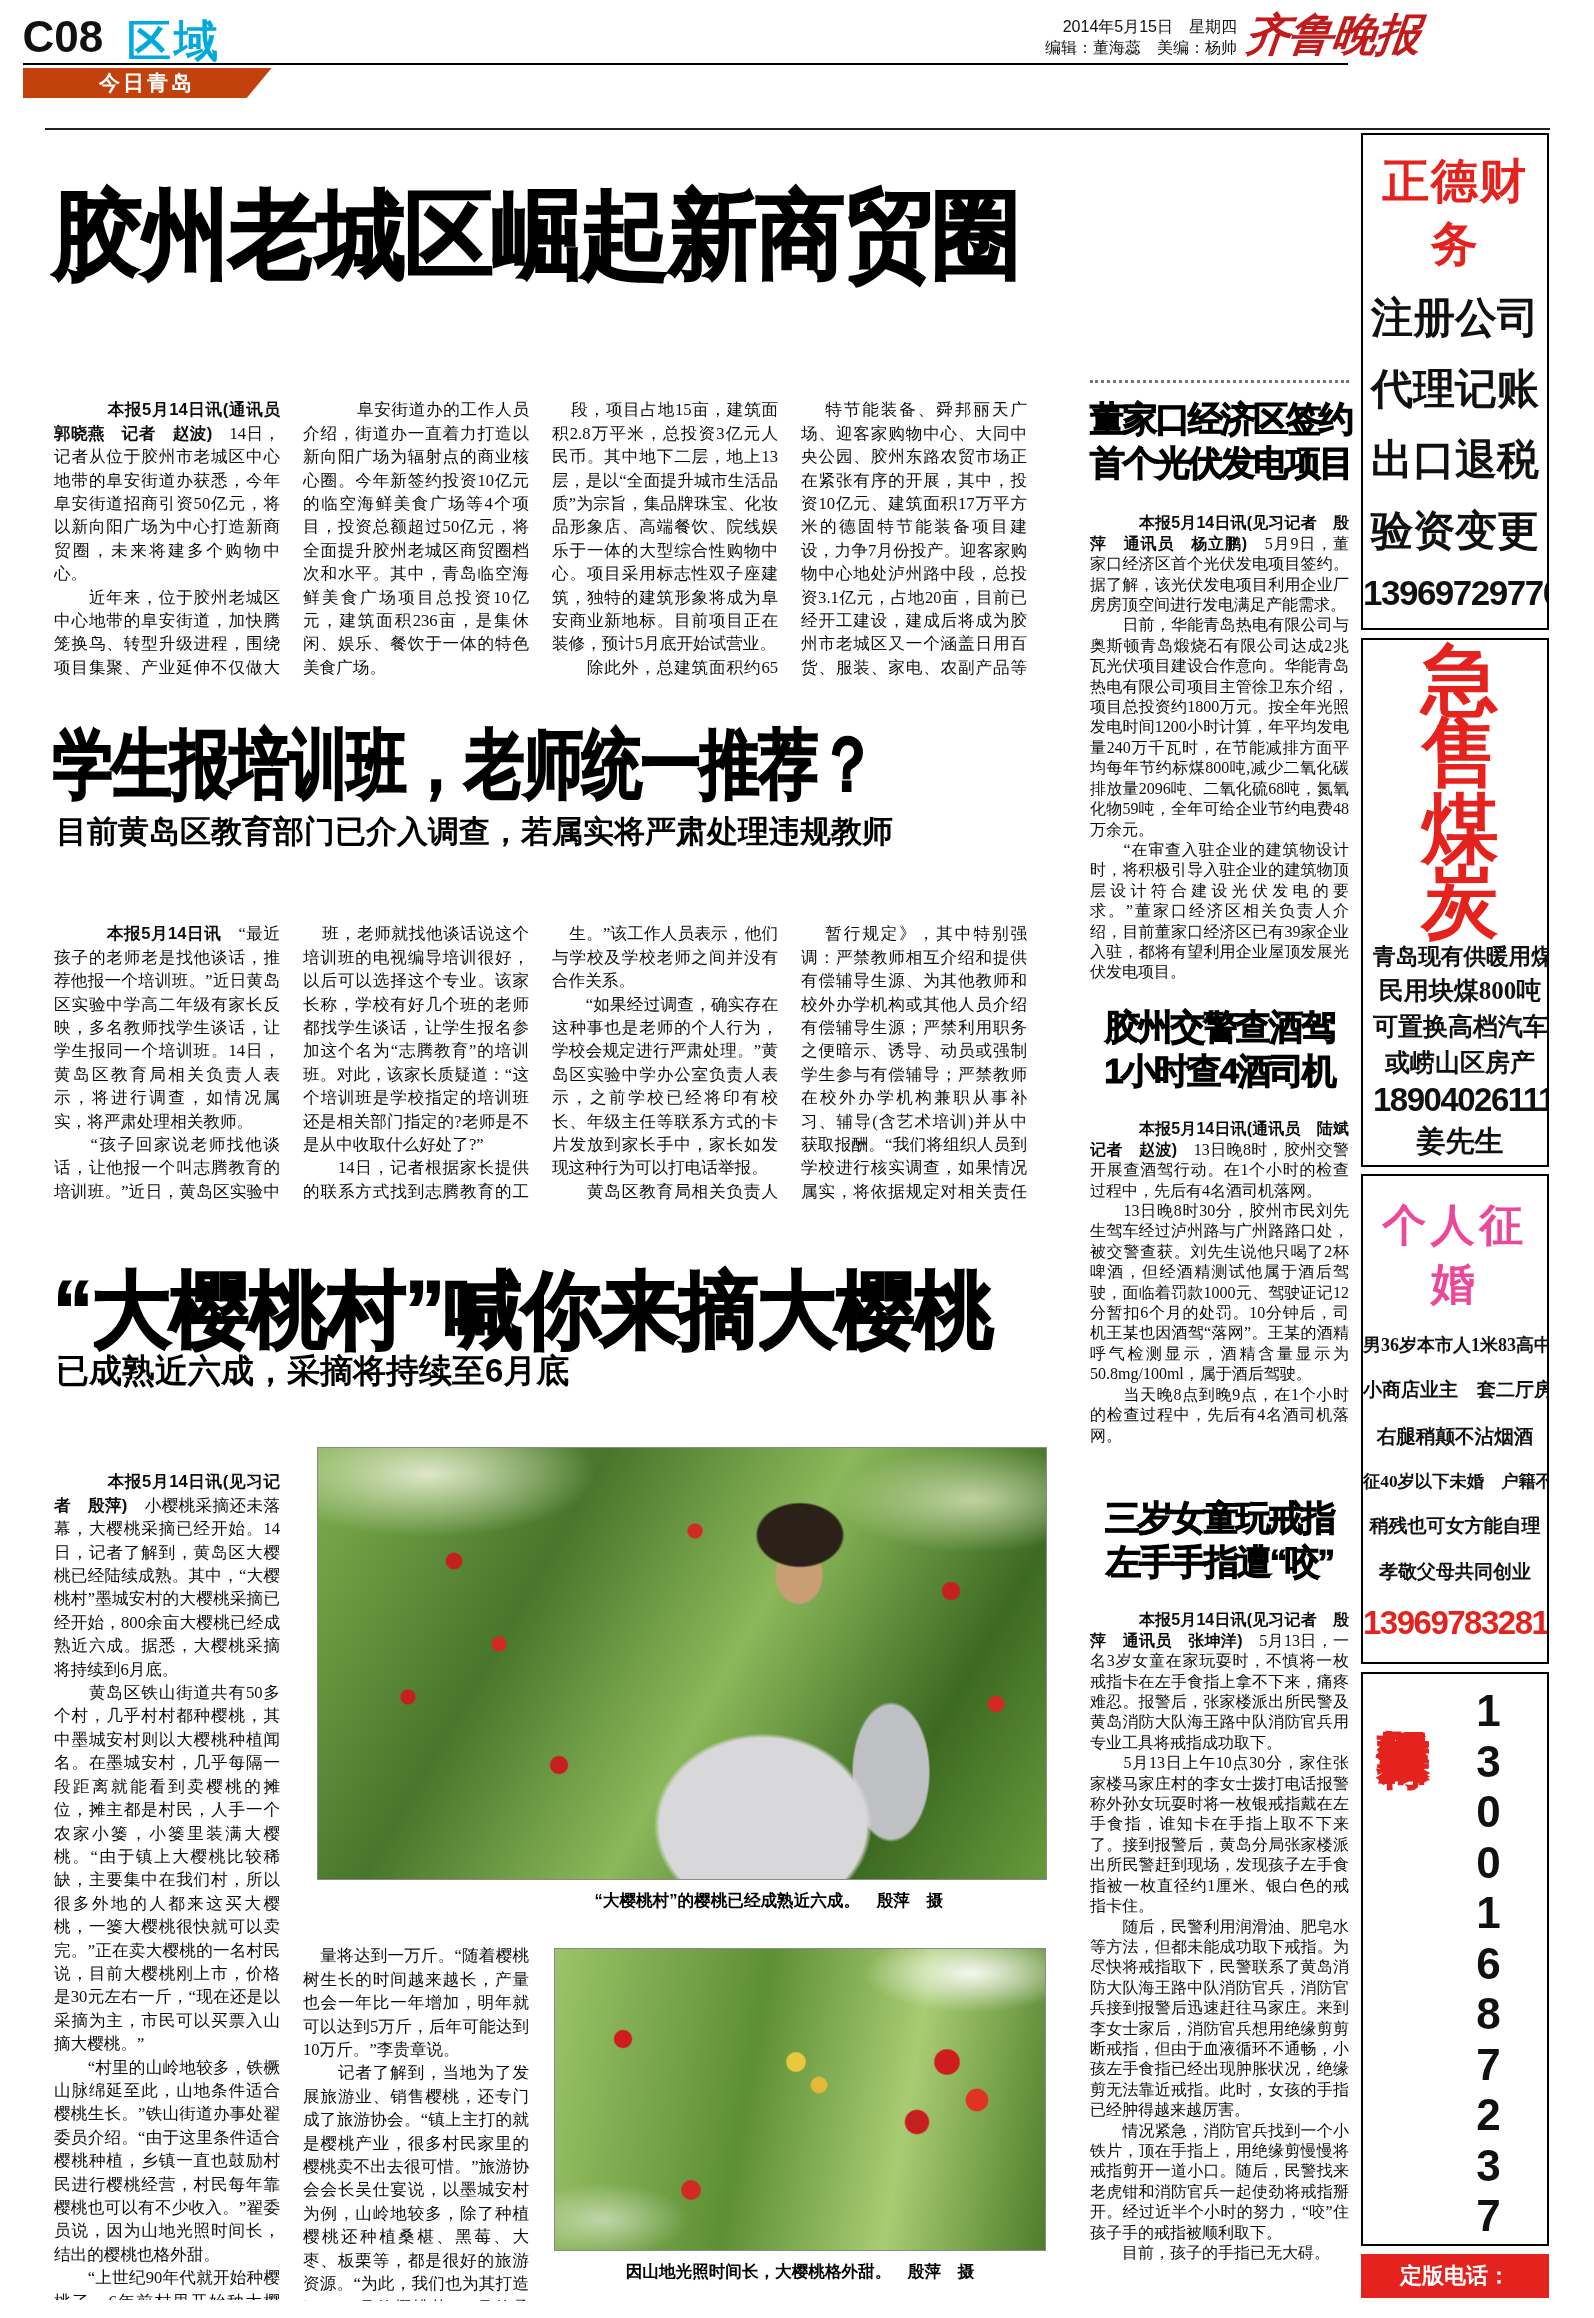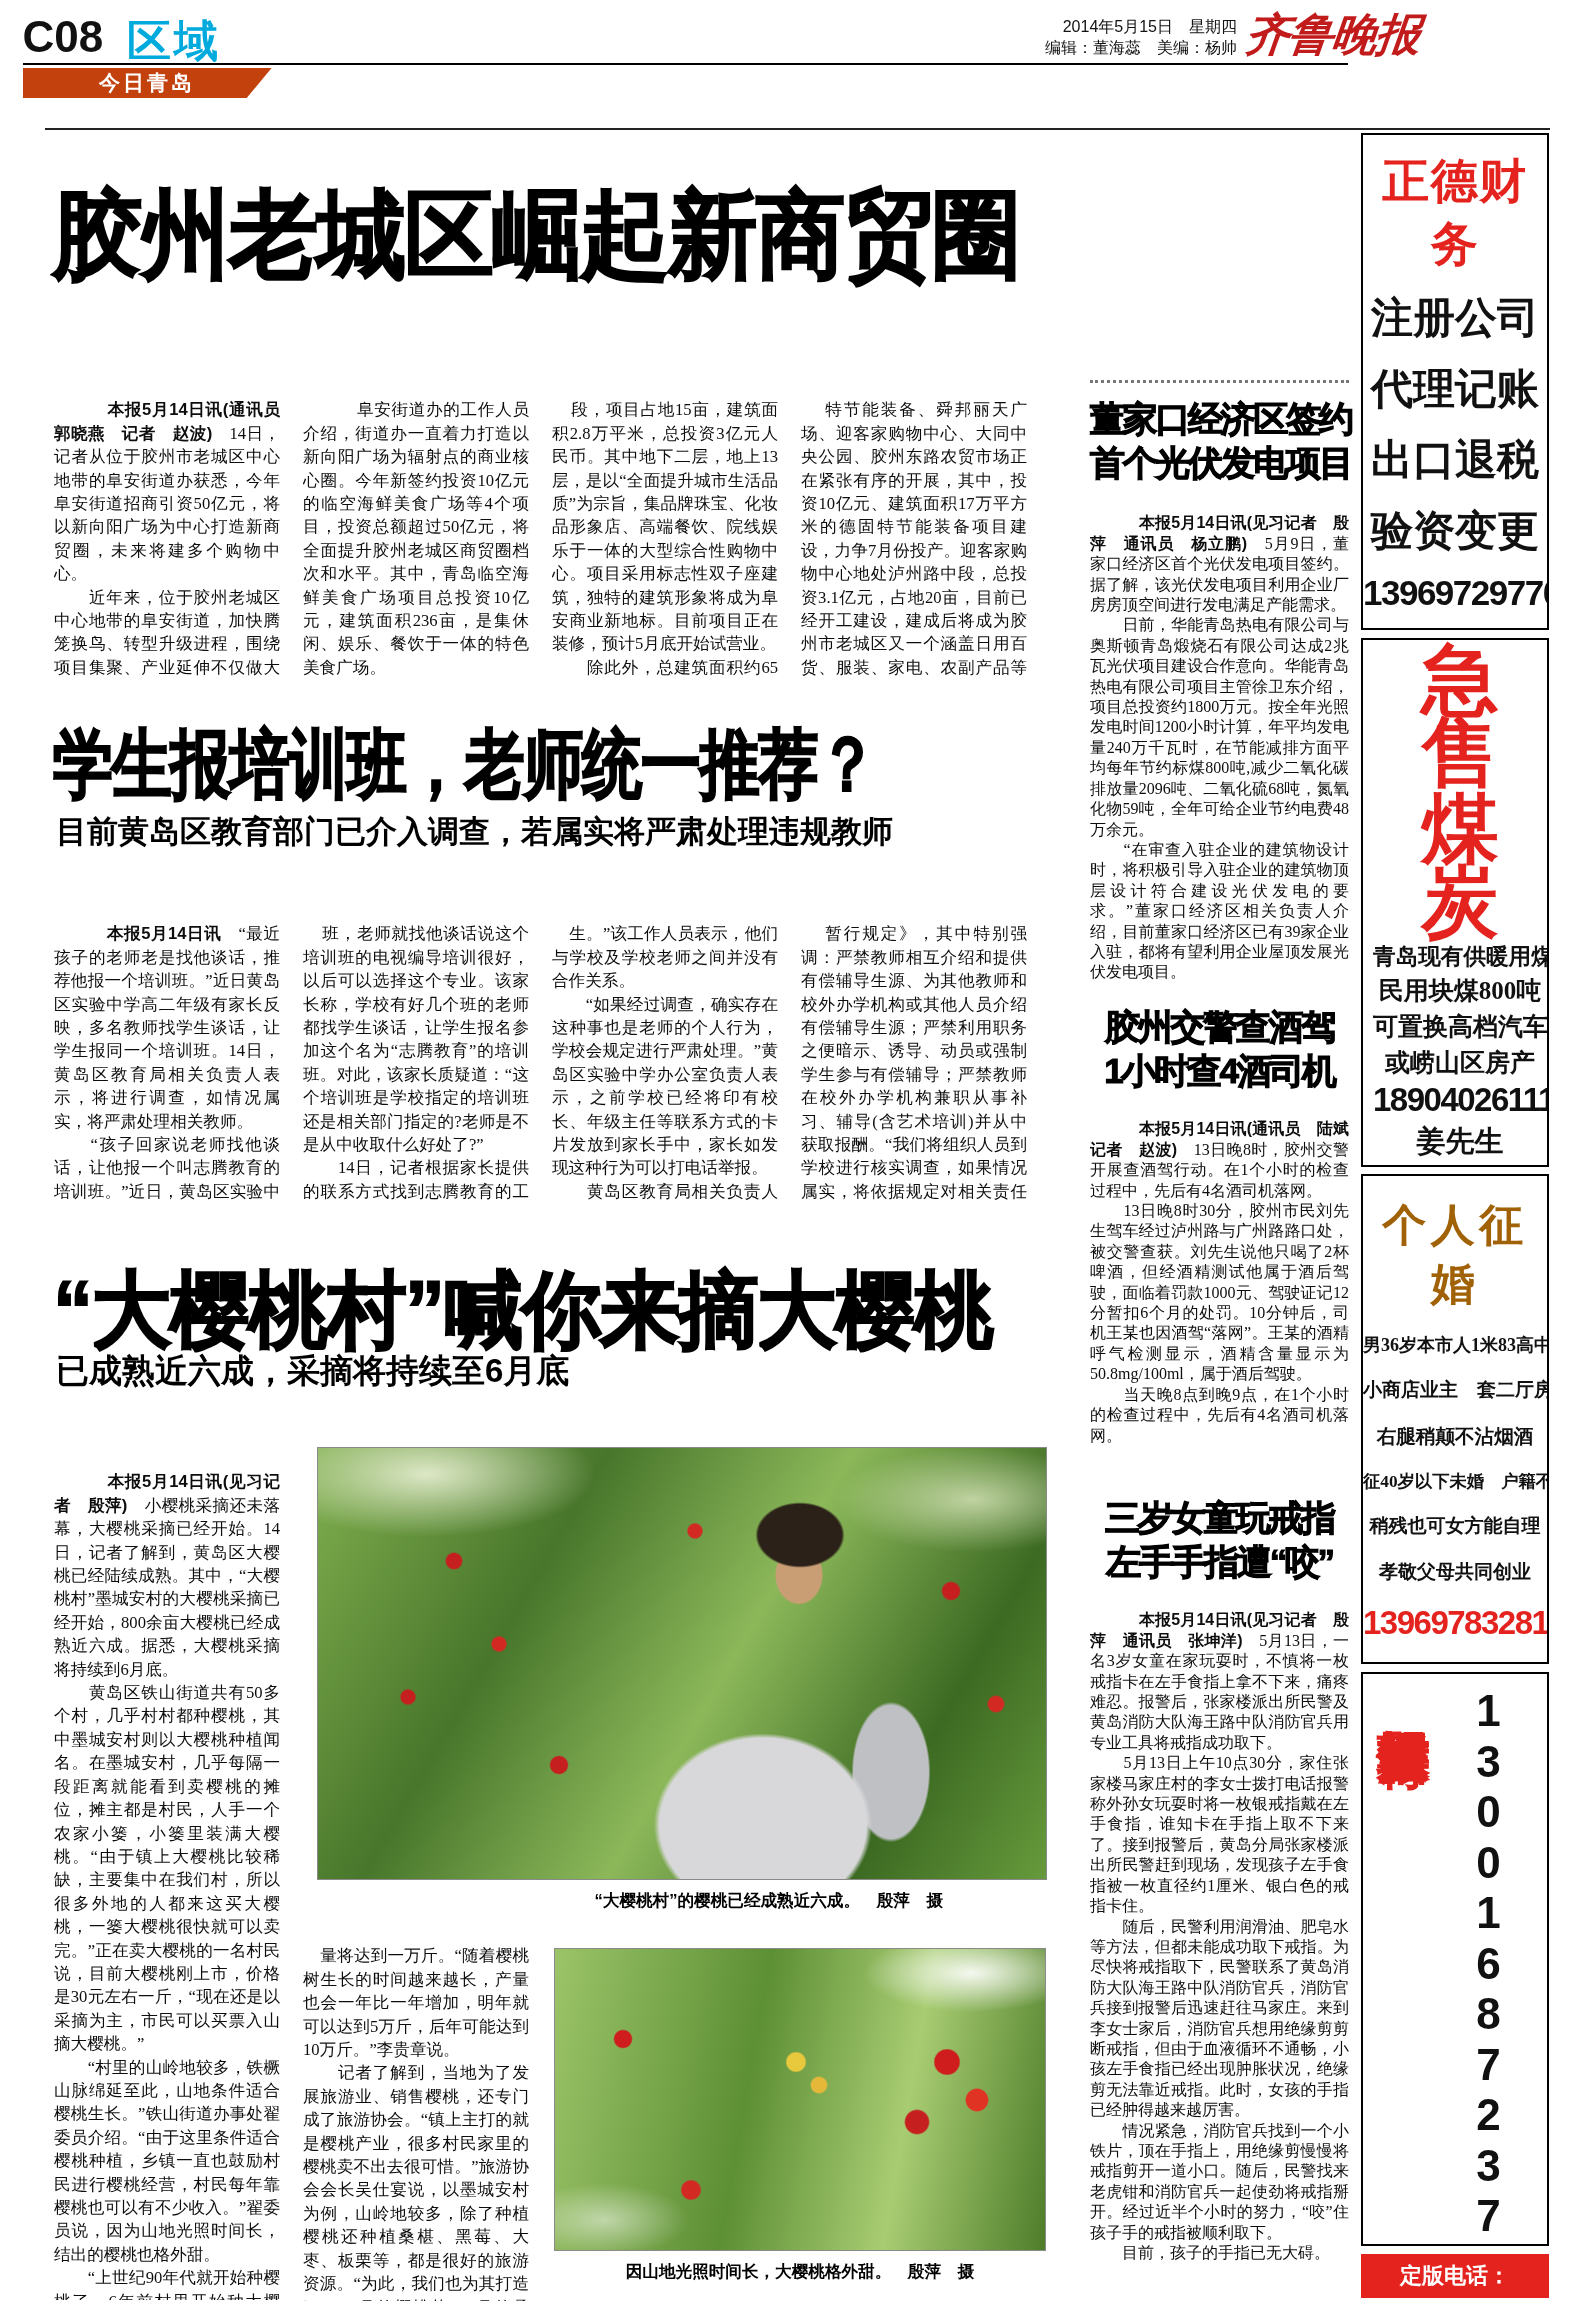--- a/index.html
+++ b/index.html
@@ -182,21 +182,21 @@
     <div class="ad-title" style="font-size:77px;color:#e4231f;letter-spacing:13.6px;line-height:0.95;margin-left:13.6px;">煤炭</div>
     <div class="ad-line" style="font-size:22.6px;">青岛现有供暖用煤</div>
     <div class="ad-line" style="font-size:25px;">民用块煤800吨</div>
     <div class="ad-line" style="font-size:25px;">可置换高档汽车</div>
     <div class="ad-line" style="font-size:25px;">或崂山区房产</div>
     <div class="ad-phone" style="font-size:33px;">18904026111</div>
     <div class="ad-line" style="font-size:29px;">姜先生</div>
   </div>
 
   <div class="ad-box" style="top:1174px;height:490px;">
-    <div class="ad-title" style="font-size:44px;color:#a16207;letter-spacing:4.5px;">个人征婚</div>
+    <div class="ad-title" style="font-size:44px;color:#ec4899;letter-spacing:4.5px;">个人征婚</div>
     <div class="ad-line" style="font-size:18px;">男36岁本市人1米83高中</div>
     <div class="ad-line" style="font-size:19px;">小商店业主　套二厅房</div>
     <div class="ad-line" style="font-size:19.6px;">右腿稍颠不沾烟酒</div>
     <div class="ad-line" style="font-size:17.3px;">征40岁以下未婚　户籍不限</div>
     <div class="ad-line" style="font-size:19px;">稍残也可女方能自理</div>
     <div class="ad-line" style="font-size:19px;">孝敬父母共同创业</div>
     <div class="ad-phone" style="font-size:33px;color:#e4231f;">13969783281</div>
   </div>
 
   <div class="ad-box" style="top:1672px;height:574px;display:block;position:absolute;">

